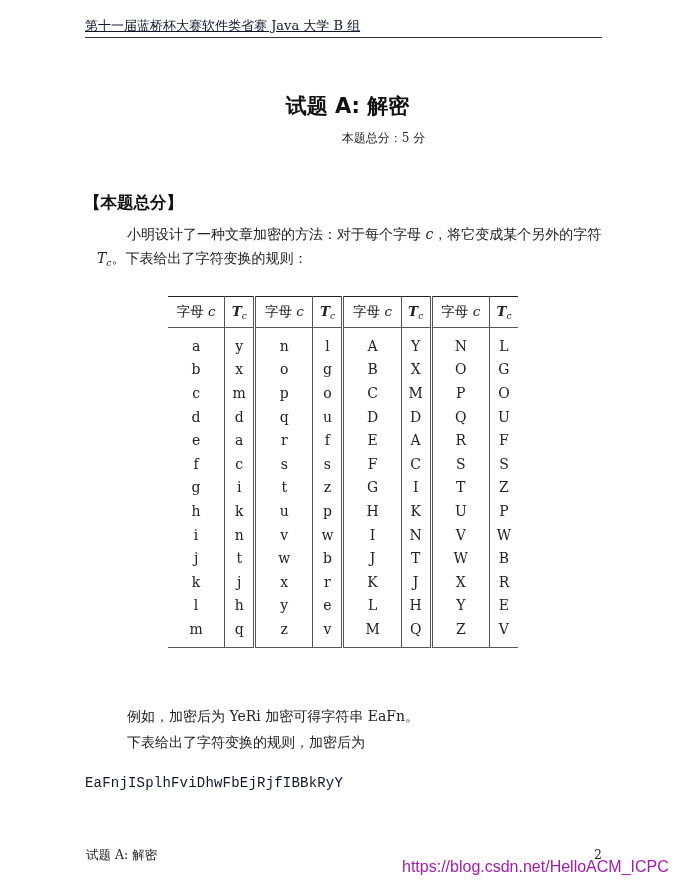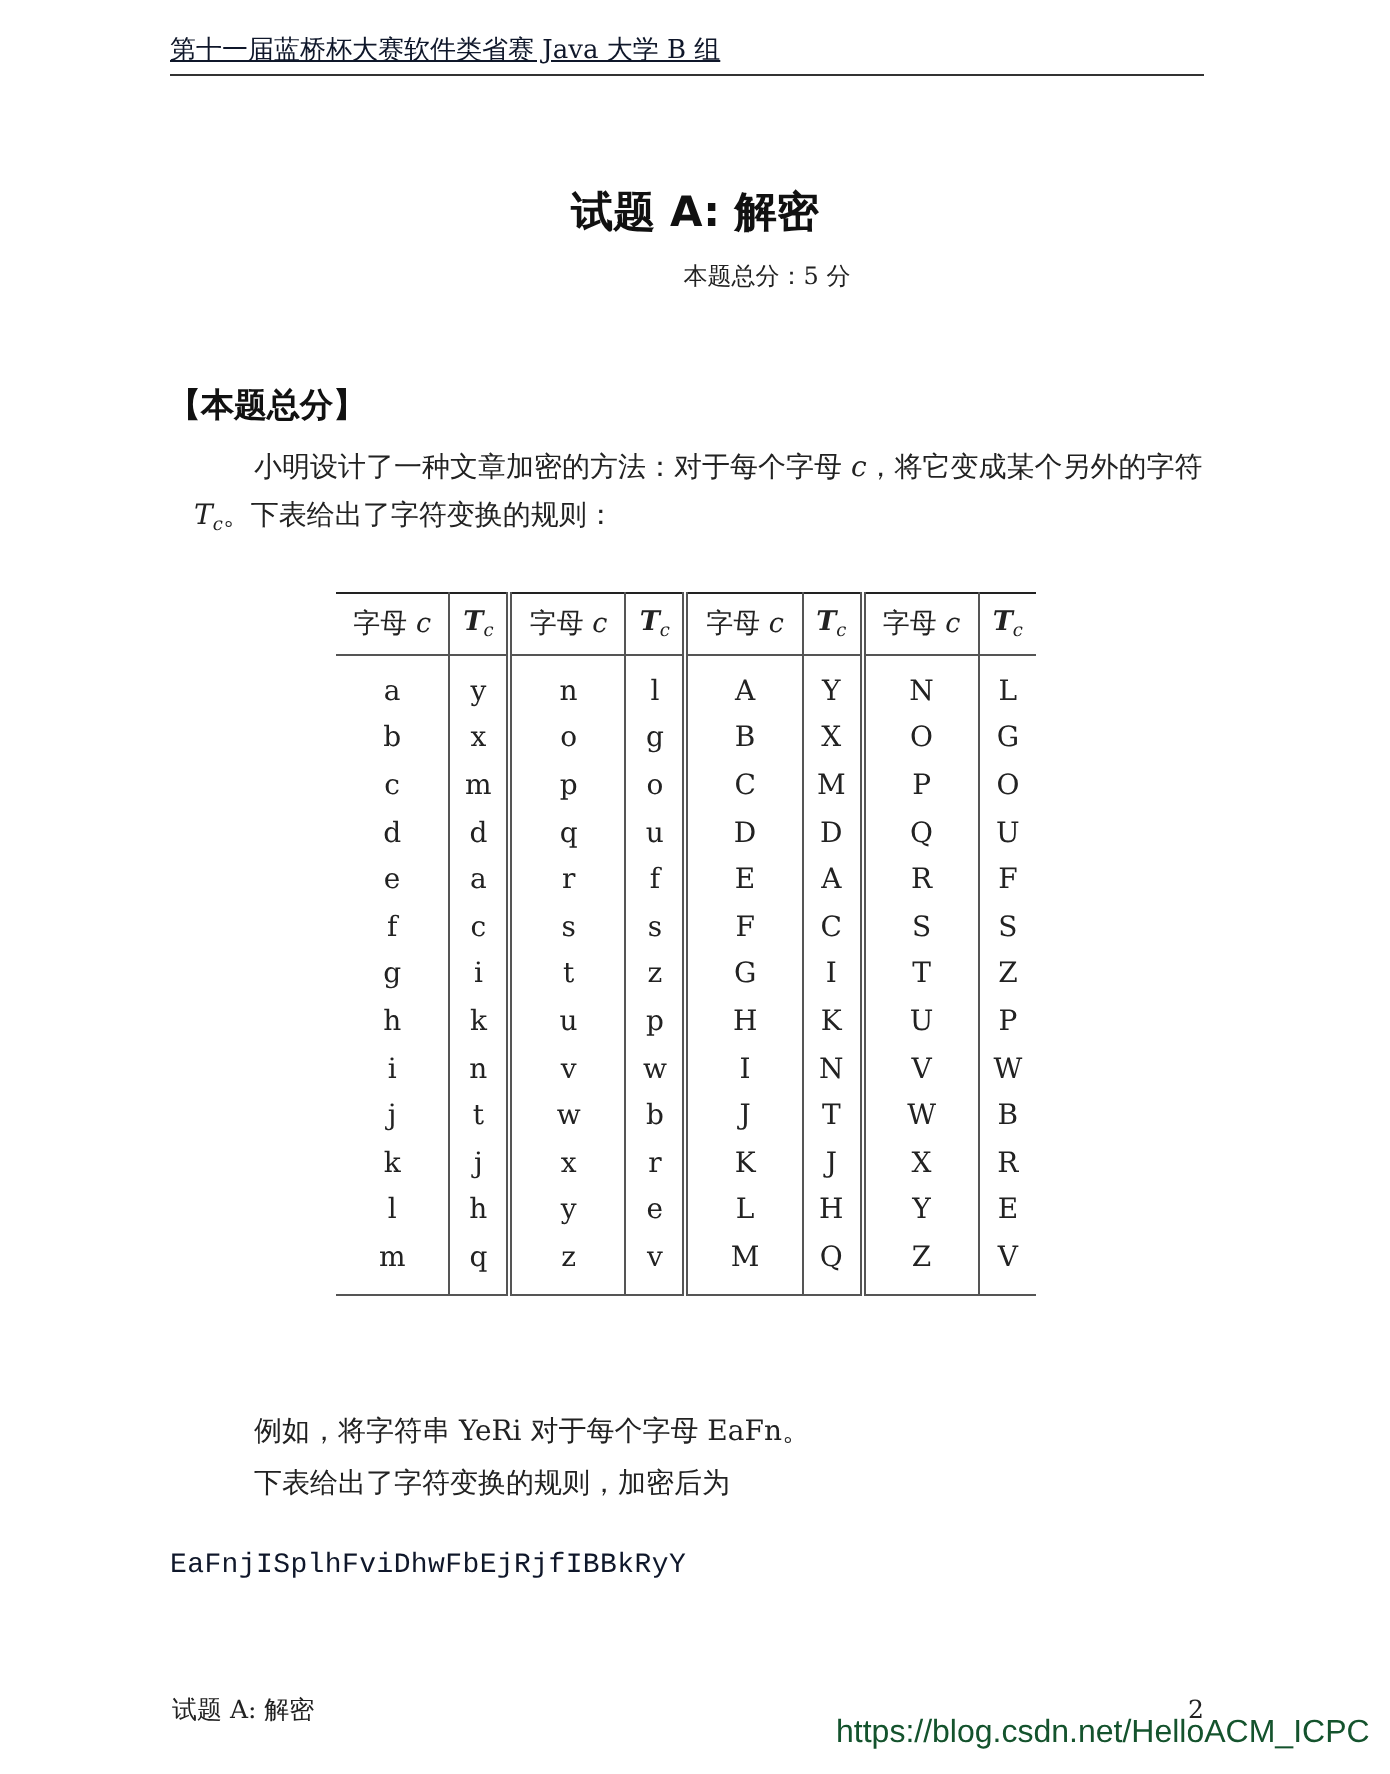--- a/index.html
+++ b/index.html
@@ -56,22 +56,22 @@
   .c-val { width: 28px; }
   .sep-single { border-right: 1px solid #555; }
   .sep-double { border-right: 3px double #555; }
   .foot-left {
     position: absolute; left: 86px; top: 847px; font-size: 12.5px; color: #222;
   }
   .foot-right {
     position: absolute; left: 594px; top: 847px; font-size: 12.5px; color: #222;
   }
   .watermark {
-    position: absolute; left: 418px; top: 858px;
-    font-family: "Liberation Sans", "DejaVu Sans", sans-serif; font-size: 16px; color: #14532d;
+    position: absolute; left: 402px; top: 858px;
+    font-family: "Liberation Sans", "DejaVu Sans", sans-serif; font-size: 16px; color: #a21caf;
   }
 </style>
 </head>
 <body>
 
 <div class="running-head">第十一届蓝桥杯大赛软件类省赛 Java 大学 B 组</div>
 
 <div class="title">试题 A: 解密</div>
 <div class="score">本题总分：5 分</div>
 
@@ -219,20 +219,20 @@
         <td class="c-key sep-single">z</td>
         <td class="c-val sep-double">v</td>
         <td class="c-key sep-single">M</td>
         <td class="c-val sep-double">Q</td>
         <td class="c-key sep-single">Z</td>
         <td class="c-val">V</td>
       </tr>
     </tbody>
 </table>
 
-<div class="para p2">例如，将字符串 YeRi 对于每个字母 EaFn。</div>
+<div class="para p2">例如，加密后为 YeRi 加密可得字符串 EaFn。</div>
 <div class="para p3">下表给出了字符变换的规则，加密后为</div>
 
 <div class="cipher">EaFnjISplhFviDhwFbEjRjfIBBkRyY</div>
 
 <div class="foot-left">试题 A: 解密</div>
 <div class="foot-right">2</div>
 <div class="watermark">https://blog.csdn.net/HelloACM_ICPC</div>
 
 </body></html>

